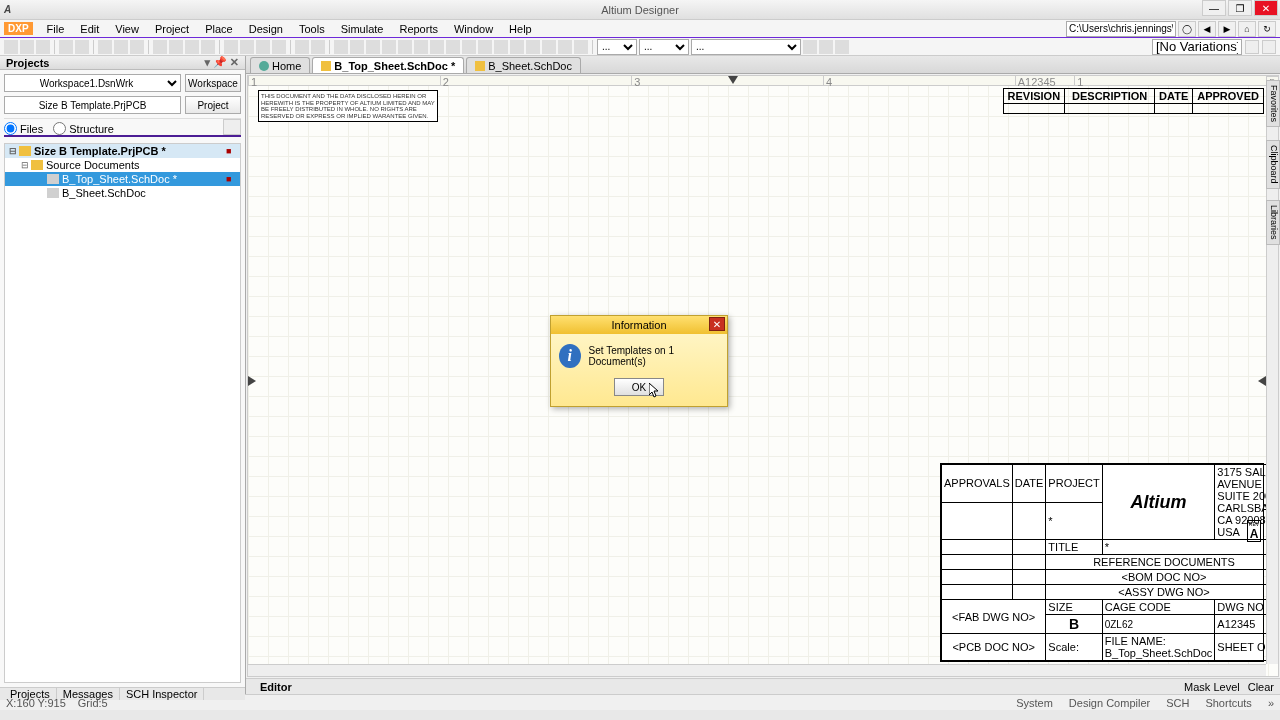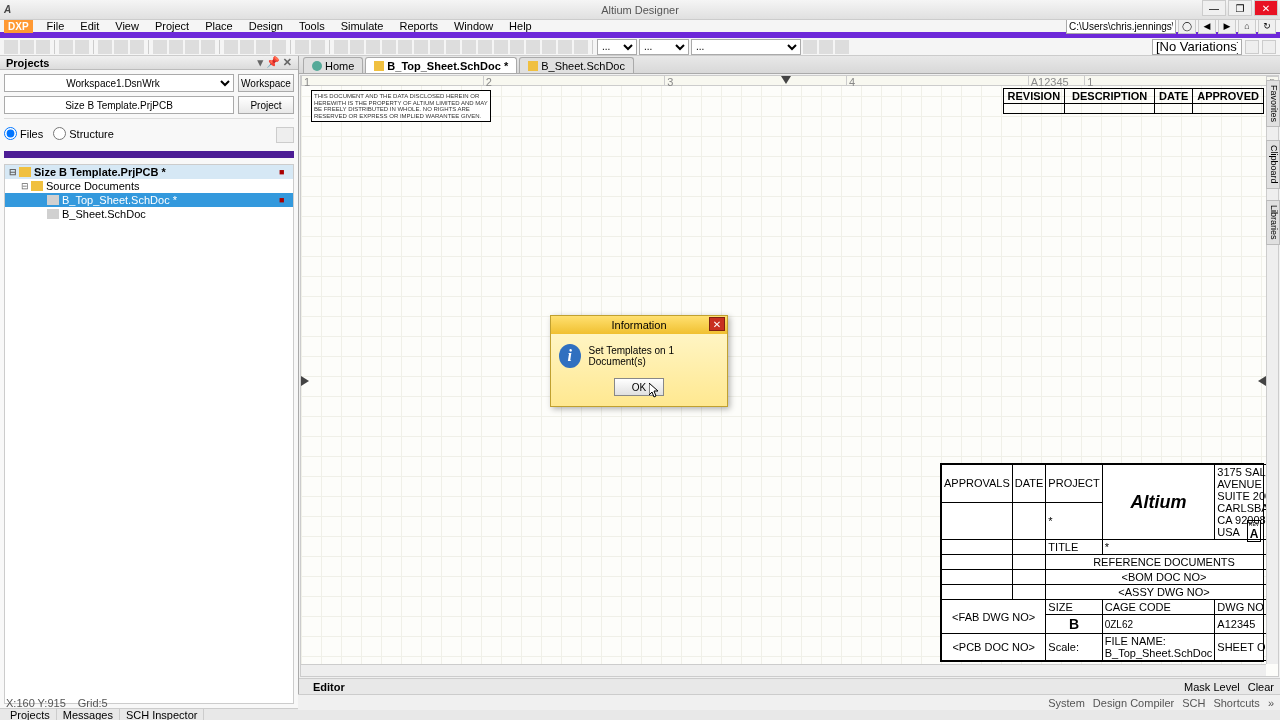--- a/index.html
+++ b/index.html
@@ -5,44 +5,44 @@
 * { margin: 0; padding: 0; box-sizing: border-box; font-family: Tahoma, Arial, sans-serif; font-size: 11px; }
 body { background: #e8e8e8; width: 1280px; height: 720px; overflow: hidden; position: relative; }
 
 .titlebar { height: 20px; background: linear-gradient(#f5f5f5, #e0e0e0); display: flex; align-items: center; justify-content: center; position: relative; border-bottom: 1px solid #ccc; }
 .titlebar .title { font-size: 11px; color: #555; }
 .titlebar .win-controls { position: absolute; right: 2px; top: 0; display: flex; gap: 2px; }
 .titlebar .win-btn { width: 24px; height: 16px; background: #f0f0f0; border: 1px solid #ccc; display: flex; align-items: center; justify-content: center; font-size: 10px; }
 .titlebar .win-btn.close { background: #e81123; color: #fff; }
 .titlebar .logo { position: absolute; left: 4px; font-size: 10px; font-style: italic; font-weight: bold; color: #444; }
 
-.menubar { height: 18px; background: #f5f5f5; display: flex; align-items: center; border-bottom: 6px solid #6d28d9; padding-left: 4px; }
+.menubar { height: 18px; background: #f5f5f5; display: flex; align-items: center; border-bottom: 1px solid #6d28d9; padding-left: 4px; }
 .menubar .dxp { background: #ff9933; color: #fff; font-size: 10px; padding: 1px 4px; margin-right: 6px; font-weight: bold; }
 .menubar .menu-item { padding: 2px 8px; font-size: 11px; cursor: pointer; }
 .menubar .path-box { margin-left: auto; margin-right: 4px; display: flex; align-items: center; gap: 2px; }
 .menubar .path-input { width: 110px; height: 16px; border: 1px solid #aaa; font-size: 10px; padding: 0 2px; }
 .menubar .nav-btn { width: 18px; height: 16px; border: 1px solid #ccc; background: #f0f0f0; font-size: 9px; display: flex; align-items: center; justify-content: center; }
 
 .toolbar { height: 18px; background: #f5f5f5; display: flex; align-items: center; border-bottom: 1px solid #ccc; padding: 0 4px; gap: 2px; }
 .toolbar .tbtn { width: 14px; height: 14px; border: 1px solid transparent; background: #ddd; display:inline-block; }
 .toolbar .sep { width: 1px; height: 14px; background: #ccc; margin: 0 2px; }
 .toolbar .combo { height: 16px; border: 1px solid #aaa; background: #fff; font-size: 10px; min-width: 40px; }
 .toolbar .variations { margin-left: auto; height: 16px; border: 1px solid #aaa; background: #fff; width: 90px; font-size: 13px; padding: 0 3px; }
 .toolbar .vbtn { width: 14px; height: 14px; border: 1px solid #ccc; background: #eee; margin-left:1px;}
 
 .main { display: flex; height: 638px; }
 
-.sidebar { width: 299px; background: #14532d; border-right: 1px solid #aaa; display: flex; flex-direction: column; }
+.sidebar { width: 246px; background: #14532d; border-right: 1px solid #aaa; display: flex; flex-direction: column; }
 .panel-header { height: 18px; background: linear-gradient(#f0f0f0, #dcdcdc); border-bottom: 1px solid #bbb; display: flex; align-items: center; padding: 0 6px; font-weight: bold; font-size: 11px; }
 .panel-header .panel-controls { margin-left: auto; display: flex; gap: 3px; font-size: 9px; color: #666; }
 .panel-body { padding: 4px; flex: 1; background: #f8f8f8; }
 .workspace-row { display: flex; gap: 4px; margin-bottom: 4px; }
 .workspace-select { flex: 1; height: 18px; border: 1px solid #aaa; background: #fff; font-size: 10px; padding: 0 15px; text-align: center; }
 .workspace-btn { width: 56px; height: 18px; border: 1px solid #aaa; background: linear-gradient(#fff,#e8e8e8); font-size: 10px; }
-.radio-row { display: flex; gap: 10px; align-items: flex-start; padding: 8px 0; border-top: 1px solid #ddd; border-bottom: 7px solid #4c1d95; }
+.radio-row { display: flex; gap: 10px; align-items: flex-end; padding: 0 0; border-top: 1px solid #ddd; border-bottom: 2px solid #4c1d95; }
 .radio-row label { font-size: 10px; display: flex; align-items: center; gap: 3px; }
 .radio-row .toolbtn { margin-left: auto; width: 18px; height: 16px; border: 1px solid #ccc; background: #eee; }
 
 .tree { margin-top: 6px; border: 1px solid #ccc; background: #fff; height: 540px; overflow: auto; }
 .tree-node { display: flex; align-items: center; height: 14px; font-size: 10px; padding-left: 4px; }
 .tree-node.root { background: #d6e8f5; font-weight: bold; }
 .tree-node.selected { background: #3399dd; color: #fff; }
 .tree-node .expander { width: 10px; font-size: 9px; color: #666; }
 .tree-node .icon { width: 12px; height: 10px; background: #f0c040; margin-right: 3px; }
 .tree-node.doc .icon { background: #d0d0d0; }
@@ -80,21 +80,21 @@
 .scroll-v { position:absolute; top:10px; right:0; bottom:12px; width:12px; background:#eee; border-left:1px solid #ccc;}
 
 .ed-tabs { height: 16px; background: #e8e8e8; display: flex; align-items: center; border-top: 1px solid #ccc; padding: 0 6px; font-size: 10px; }
 .ed-tabs .etab { padding: 0 8px; font-weight: bold; }
 .ed-tabs .right-items { margin-left: auto; display: flex; gap: 8px; font-size: 10px; }
 
 .bottom-tabs { height: 16px; background: #e8e8e8; border-top: 1px solid #ccc; display: flex; align-items: center; padding: 0 4px; font-size: 10px; gap:0; }
 .bottom-tabs .btab { padding: 0 6px; border-right: 1px solid #ccc; }
 
 .statusbar { height: 16px; background: #f0f0f0; border-top: 1px solid #ccc; display: flex; align-items: center; padding: 0 6px; font-size: 10px; color: #555; }
-.statusbar .right { margin-left: auto; display: flex; gap: 8px; }
+.statusbar .right { margin-left: auto; display: flex; gap: 16px; }
 
 
 .overlay-cursor { position: absolute; width: 12px; height: 16px; pointer-events: none; z-index: 200; }
 .dialog { position: absolute; top: 315px; left: 550px; width: 178px; background: linear-gradient(#fff8d0, #ffe890); border: 1px solid #c0a030; box-shadow: 2px 2px 6px rgba(0,0,0,0.3); z-index: 100; }
 .dialog-title { height: 18px; background: linear-gradient(#ffe070, #f0c030); display: flex; align-items: center; justify-content: center; font-size: 11px; position: relative; }
 .dialog-title .close { position: absolute; right: 2px; top: 1px; width: 16px; height: 14px; background: #c83020; color: #fff; display: flex; align-items: center; justify-content: center; font-size: 10px; border:1px solid #802010;}
 .dialog-body { padding: 10px 8px 4px 8px; display: flex; align-items: center; gap: 8px; }
 .dialog-body .info-icon { width: 24px; height: 24px; border-radius: 50%; background: #3070c0; color: #fff; display: flex; align-items: center; justify-content: center; font-size: 16px; font-weight: bold; font-style: italic; font-family: Georgia, serif; }
 .dialog-body .msg { font-size: 10px; }
 .dialog-buttons { display: flex; justify-content: center; padding: 6px 0 10px 0; }

